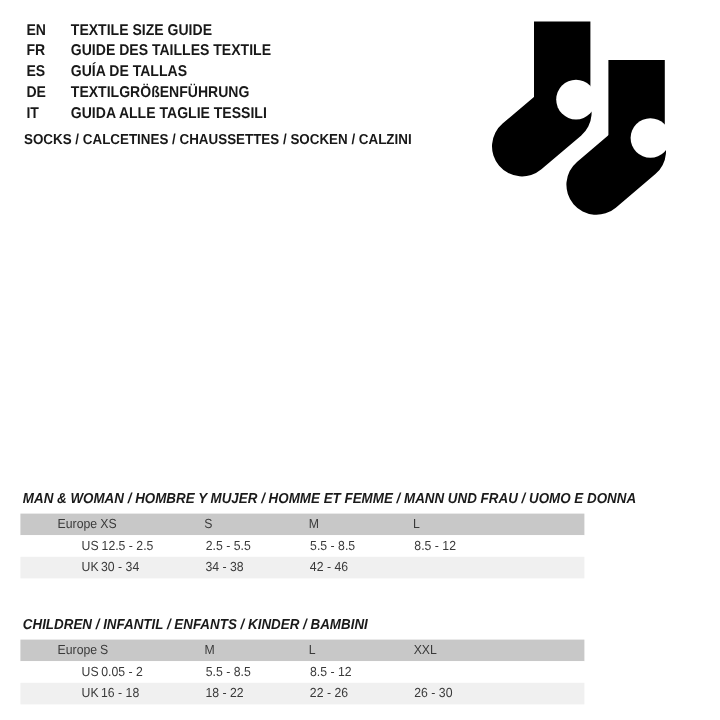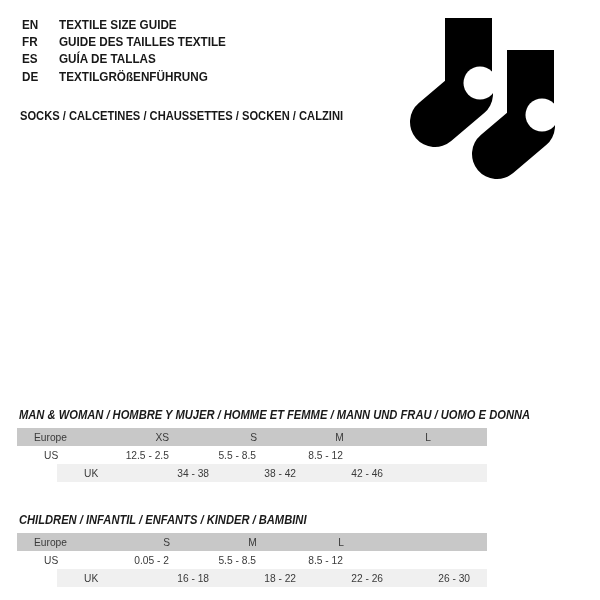--- a/index.html
+++ b/index.html
@@ -32,24 +32,24 @@
   .sock-leg-halo   { stroke: #fff; stroke-width: 64; fill: none; stroke-linecap: butt; }
   .sock-foot-halo  { stroke: #fff; stroke-width: 67; fill: none; stroke-linecap: round; }
   .heel-hole { fill: #fff; }
 
   
   .tbl-title { position: absolute; left: 19px; font-size: 12px; font-weight: bold; color: #1a1a1a; line-height: 14px; font-style: italic; }
   .tbl { position: absolute; left: 17px; width: 470px; }
   .trow { display: grid; grid-template-columns: 66px 87px 87px 87px 87px auto; height: 18px; line-height: 18px; font-size: 11px; color: #3a3a3a; }
   .trow.thead { background: #c8c8c8; }
   .trow.twhite { background: #ffffff; }
-  .trow.tgray { background: #f0f0f0; margin-left: 40px; }
+  .trow.tgray { background: #f0f0f0; }
   .cell { overflow: hidden; }
-  .c0 { text-align: center; padding-left: 4px; }
-  .cd { text-align: right; }
+  .c0 { text-align: right; padding-left: 4px; }
+  .cd { text-align: left; }
 </style>
 </head>
 <body>
 
 <div class="canvas">
 
   <div class="langs">
     <div class="lang-row">
       <span class="lang-code"><span class="cx">EN</span></span>
       <span class="cx">TEXTILE SIZE GUIDE</span>
@@ -58,20 +58,24 @@
       <span class="lang-code"><span class="cx">FR</span></span>
       <span class="cx">GUIDE DES TAILLES TEXTILE</span>
     </div>
     <div class="lang-row">
       <span class="lang-code"><span class="cx">ES</span></span>
       <span class="cx">GUÍA DE TALLAS</span>
     </div>
     <div class="lang-row">
       <span class="lang-code"><span class="cx">DE</span></span>
       <span class="cx">TEXTILGRÖßENFÜHRUNG</span>
+    </div>
+    <div class="lang-row">
+      <span class="lang-code"><span class="cx">IT</span></span>
+      <span class="cx">GUIDA ALLE TAGLIE TESSILI</span>
     </div>
   </div>
 
   <div class="category"><span class="cx93">SOCKS / CALCETINES / CHAUSSETTES / SOCKEN / CALZINI</span></div>
 
   <svg class="socks" viewBox="0 0 165 166" aria-hidden="true">
     <g>
       <path class="sock-leg-black" d="M66.5,2 L66.5,70"></path>
       <path class="sock-foot-black" d="M66,78 L33,106"></path>
       <circle class="heel-hole" cx="78" cy="67" r="16.5"></circle>
@@ -91,40 +95,42 @@
       <div class="cell c0"><span class="cx93">Europe</span></div>
       <div class="cell cd"><span class="cxc">XS</span></div>
       <div class="cell cd"><span class="cxc">S</span></div>
       <div class="cell cd"><span class="cxc">M</span></div>
       <div class="cell cd"><span class="cxc">L</span></div>
       <div class="cell"></div>
     </div>
     <div class="trow twhite">
       <div class="cell c0"><span class="cx93">US</span></div>
       <div class="cell cd"><span class="cxc">12.5 - 2.5</span></div>
+      <div class="cell cd"><span class="cxc">2.5 - 5.5</span></div>
       <div class="cell cd"><span class="cxc">5.5 - 8.5</span></div>
       <div class="cell cd"><span class="cxc">8.5 - 12</span></div>
       <div class="cell"></div>
     </div>
     <div class="trow tgray">
       <div class="cell c0"><span class="cx93">UK</span></div>
+      <div class="cell cd"><span class="cxc">30 - 34</span></div>
       <div class="cell cd"><span class="cxc">34 - 38</span></div>
-      <div class="cell cd"><span class="cxc">38 - 42</span></div>
       <div class="cell cd"><span class="cxc">42 - 46</span></div>
       <div class="cell"></div>
     </div>
   </div>
 
   <div class="tbl-title" style="top:513px"><span class="cx93">CHILDREN / INFANTIL / ENFANTS / KINDER / BAMBINI</span></div>
   <div class="tbl" style="top:533px">
     <div class="trow thead">
       <div class="cell c0"><span class="cx93">Europe</span></div>
       <div class="cell cd"><span class="cxc">S</span></div>
       <div class="cell cd"><span class="cxc">M</span></div>
       <div class="cell cd"><span class="cxc">L</span></div>
+      <div class="cell cd"><span class="cxc">XXL</span></div>
       <div class="cell"></div>
     </div>
     <div class="trow twhite">
       <div class="cell c0"><span class="cx93">US</span></div>
       <div class="cell cd"><span class="cxc">0.05 - 2</span></div>
       <div class="cell cd"><span class="cxc">5.5 - 8.5</span></div>
       <div class="cell cd"><span class="cxc">8.5 - 12</span></div>
       <div class="cell"></div>
     </div>
     <div class="trow tgray">

